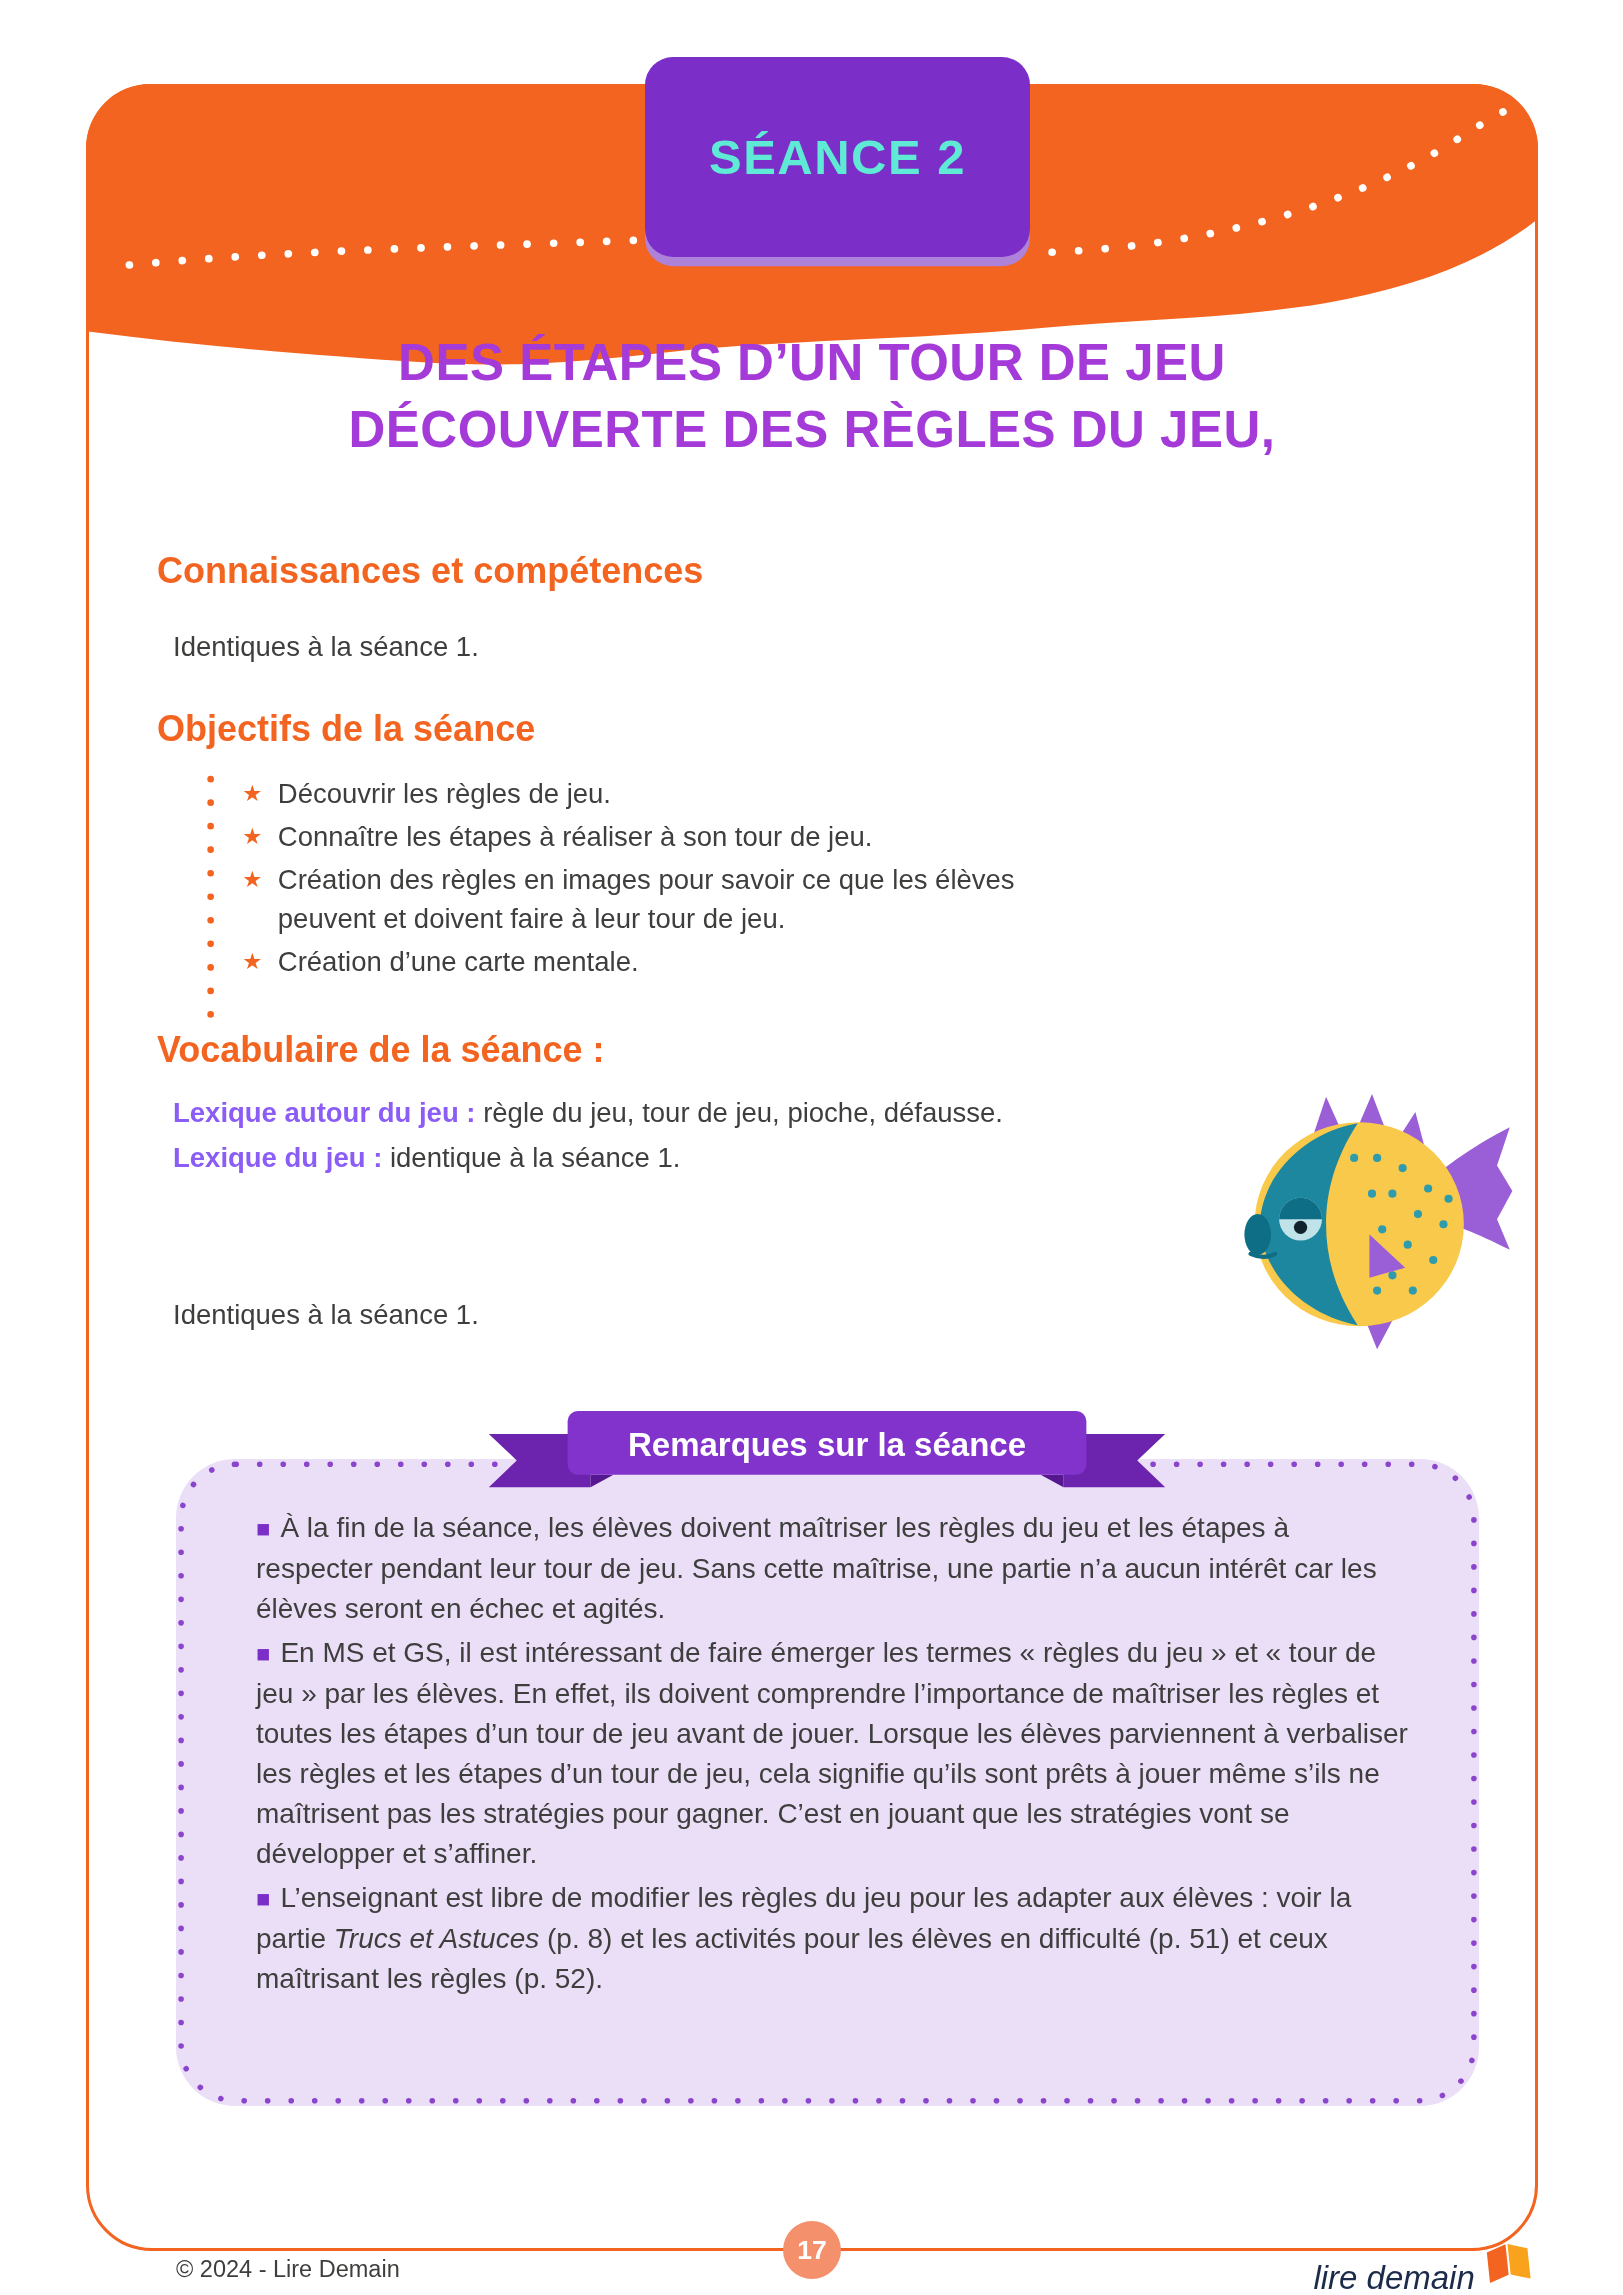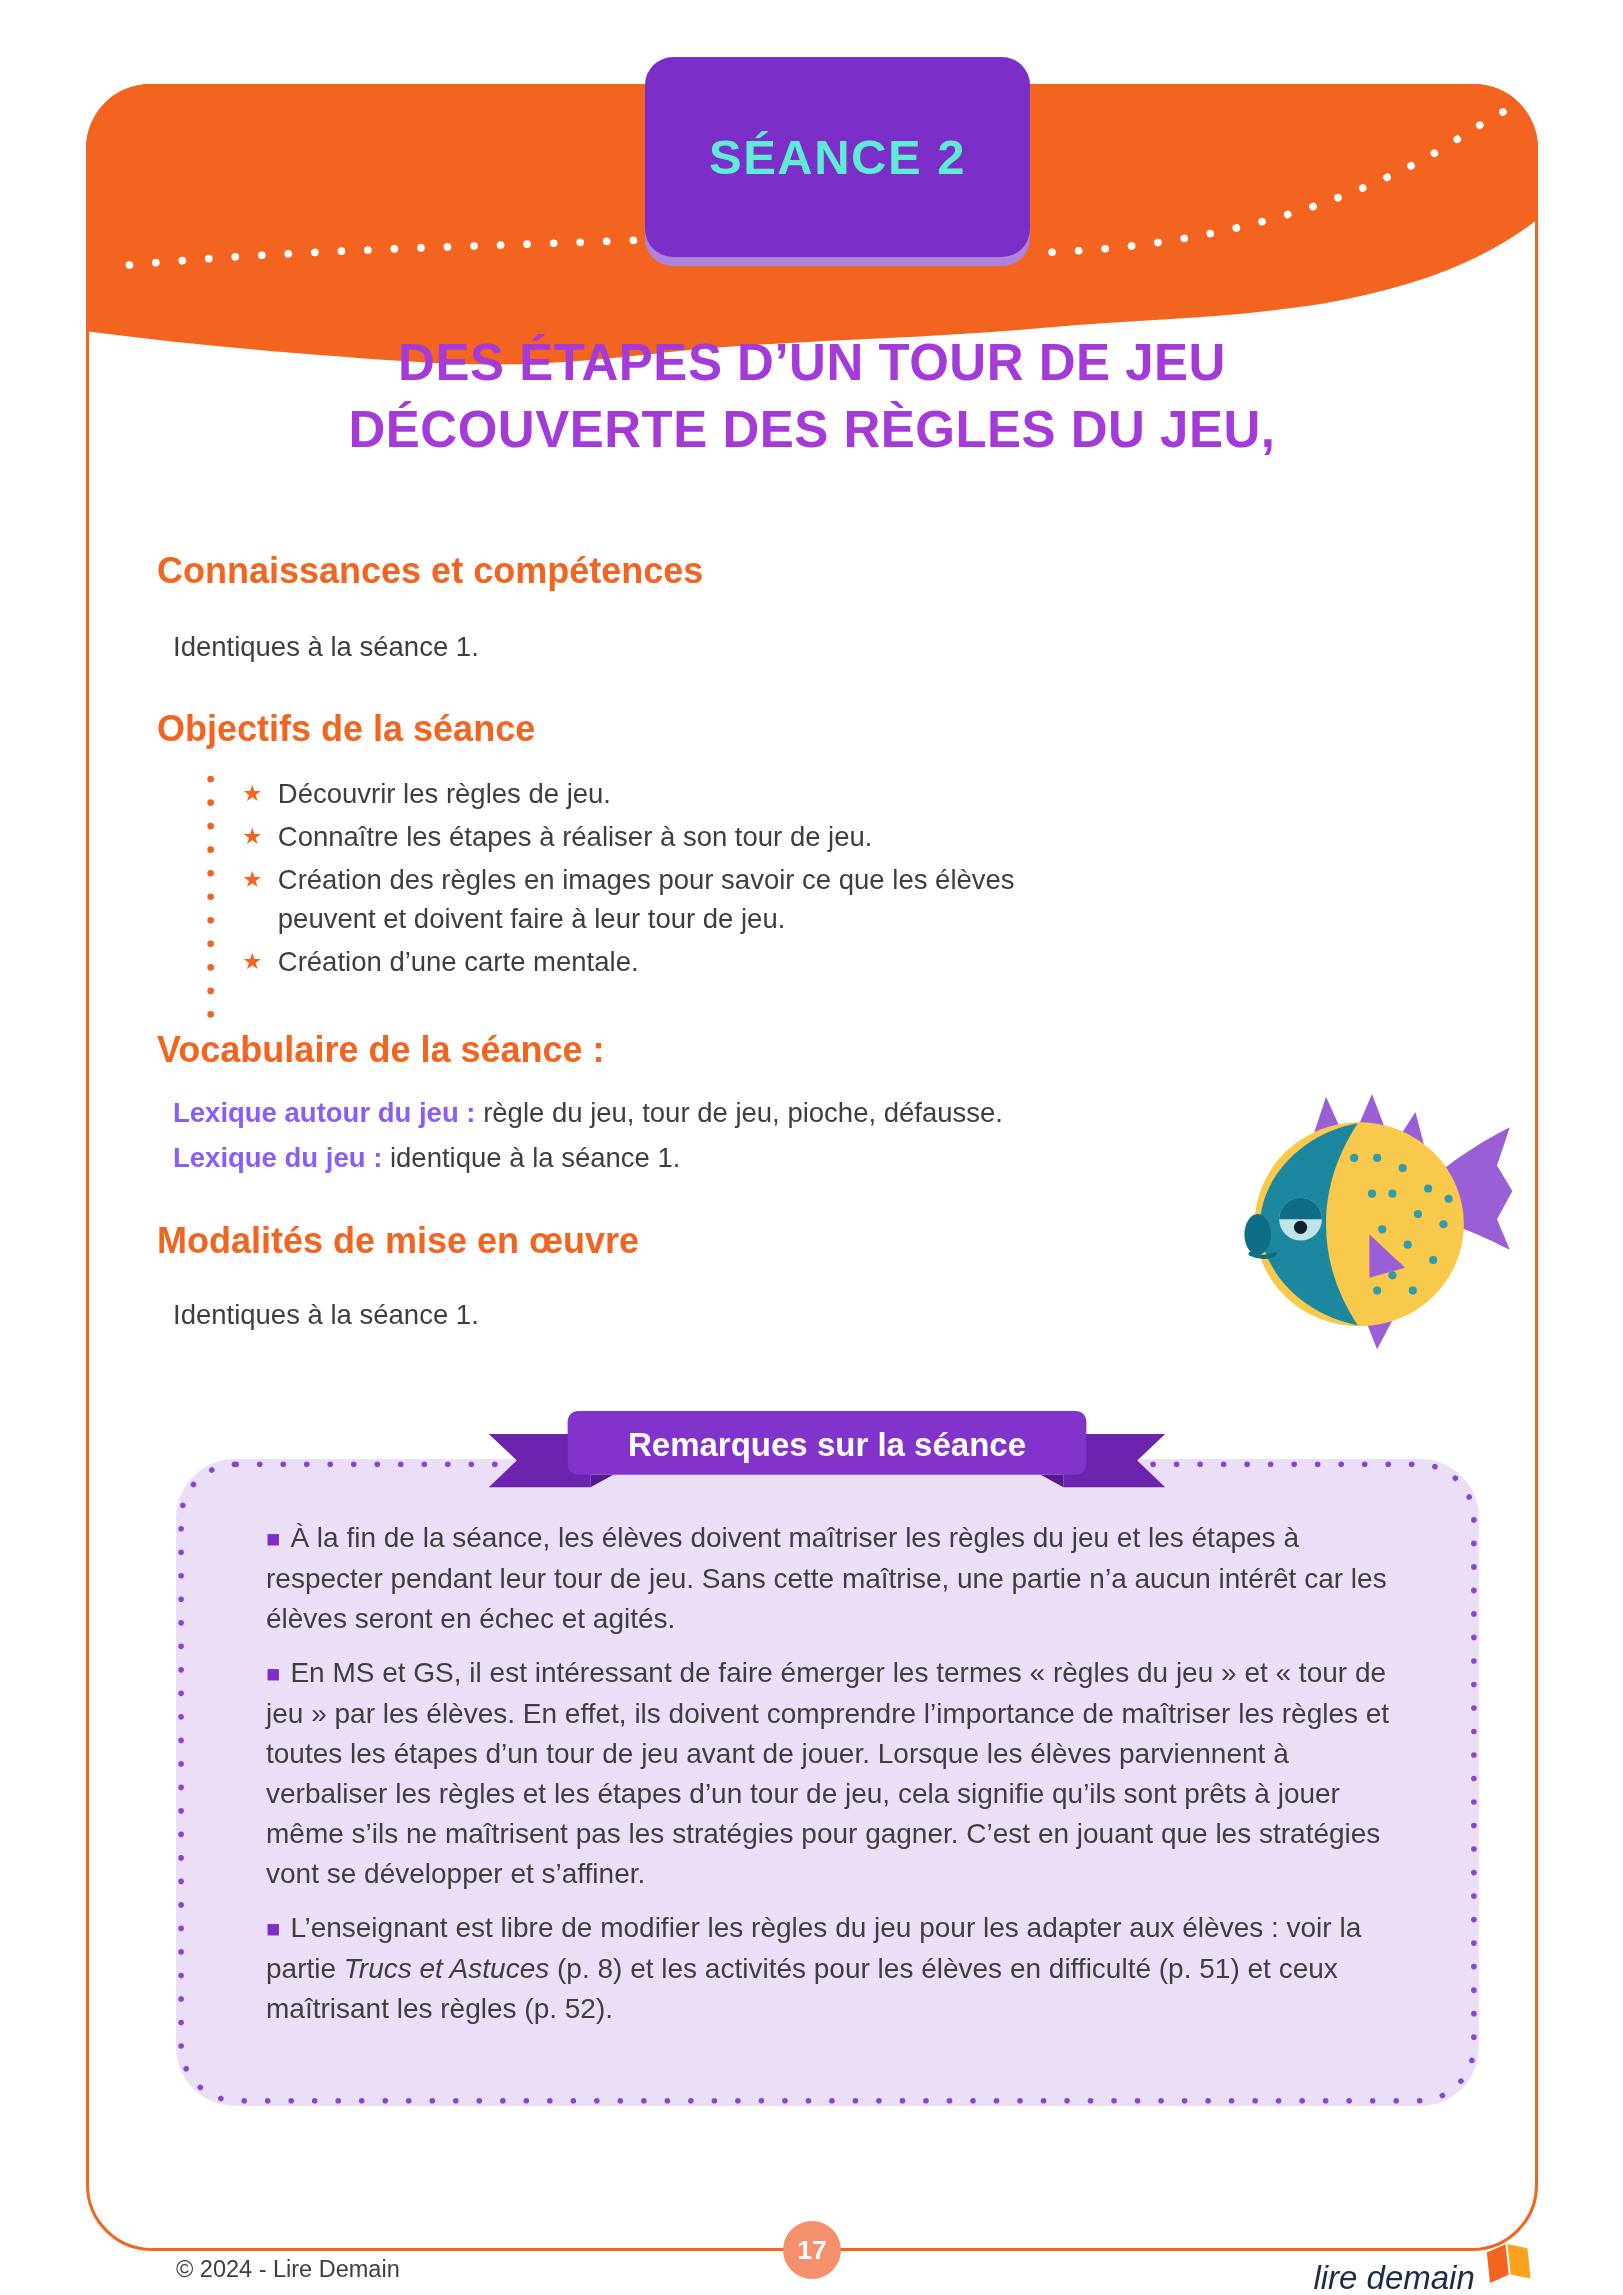--- a/index.html
+++ b/index.html
@@ -37,21 +37,21 @@
   .voc-lines{position:absolute;left:173px;top:1097px;}
   .voc-line{margin:0 0 13.3px 0;font-size:27.5px;color:#3E3E3D;}
   .voc-label{color:#8b5cf6;font-weight:800;text-align:center;}
 
   .fish{position:absolute;left:1224px;top:1066px;z-index:1;}
 
   .remarks-box{position:absolute;left:176px;top:1459px;width:1303px;height:647px;
                background:#EBDFF8;border-radius:59px;z-index:1;}
   .remarks-border{position:absolute;left:0;top:0;}
   .remarks-body{position:absolute;left:76px;top:45px;width:1163px;font-size:28px;line-height:40px;color:#3E3E3D;}
-  .remark{margin:14px;}
+  .remark{margin:4px;}
   .remark em{font-style:italic;}
   .sq{color:#7C2EC9;font-size:23.5px;margin-right:10.2px;}
 
   .ribbon{position:absolute;left:488px;top:1406px;width:678px;height:89px;z-index:3;}
   .ribbon-text{position:absolute;left:79px;top:5.1px;width:520px;height:68px;display:flex;
                align-items:center;justify-content:center;color:#ffffff;font-size:33px;font-weight:800;}
 
   .copyright{position:absolute;left:176px;top:2256px;font-size:23.5px;color:#3E3E3D;z-index:3;}
   .page-num{position:absolute;left:783px;top:2221px;width:58px;height:58px;border-radius:50%;
             background:#F4906B;color:#ffffff;display:flex;align-items:center;justify-content:center;
@@ -110,21 +110,20 @@
         <span class="obj-text">Création d’une carte mentale.</span>
       </div>
     </div>
 
   <h2 class="heading h-voc">Vocabulaire de la séance :</h2>
   <div class="voc-lines">
       <p class="voc-line"><span class="voc-label">Lexique autour du jeu : </span><span>règle du jeu, tour de jeu, pioche, défausse.</span></p>
       <p class="voc-line"><span class="voc-label">Lexique du jeu : </span><span>identique à la séance 1.</span></p>
     </div>
 
-  <h2 class="heading h-mod">Modalités de mise en œuvre</h2>
   <p class="body b-mod">Identiques à la séance 1.</p>
 
   <svg class="fish" width="296" height="291" viewBox="0 0 580 570">
     <path d="M370,250 C440,190 500,150 560,120 L535,195 L565,245 L535,300 L560,360 C500,330 440,300 370,300 Z" fill="#9A5FD6"></path>
     <path d="M160,180 L200,60 L245,160 L290,55 L330,160 L375,90 L400,185 Z" fill="#9A5FD6"></path>
     <path d="M270,480 L300,555 L345,470 Z" fill="#9A5FD6"></path>
     <ellipse cx="265" cy="310" rx="205" ry="200" fill="#F8C94B"></ellipse>
     <g fill="#2E9CAD">
       <circle cx="300" cy="180" r="8"></circle>
         <circle cx="350" cy="200" r="8"></circle>

